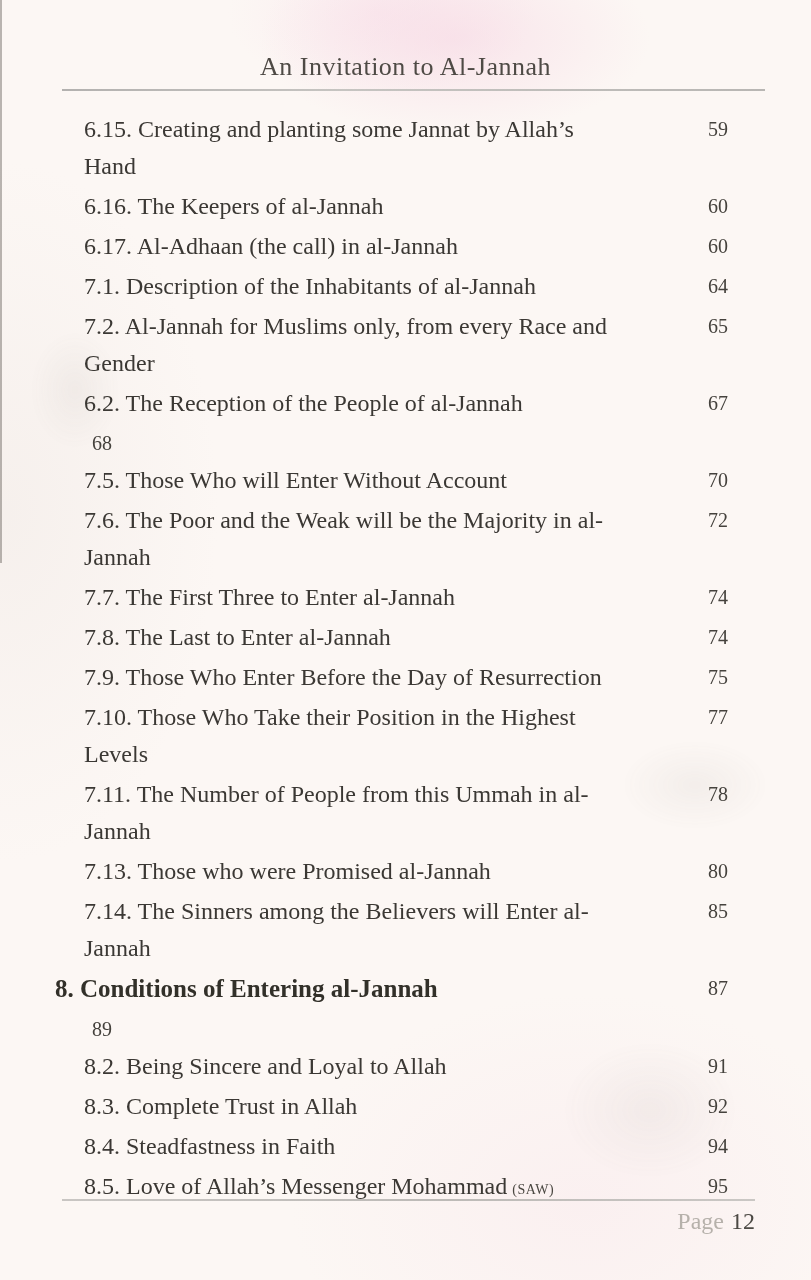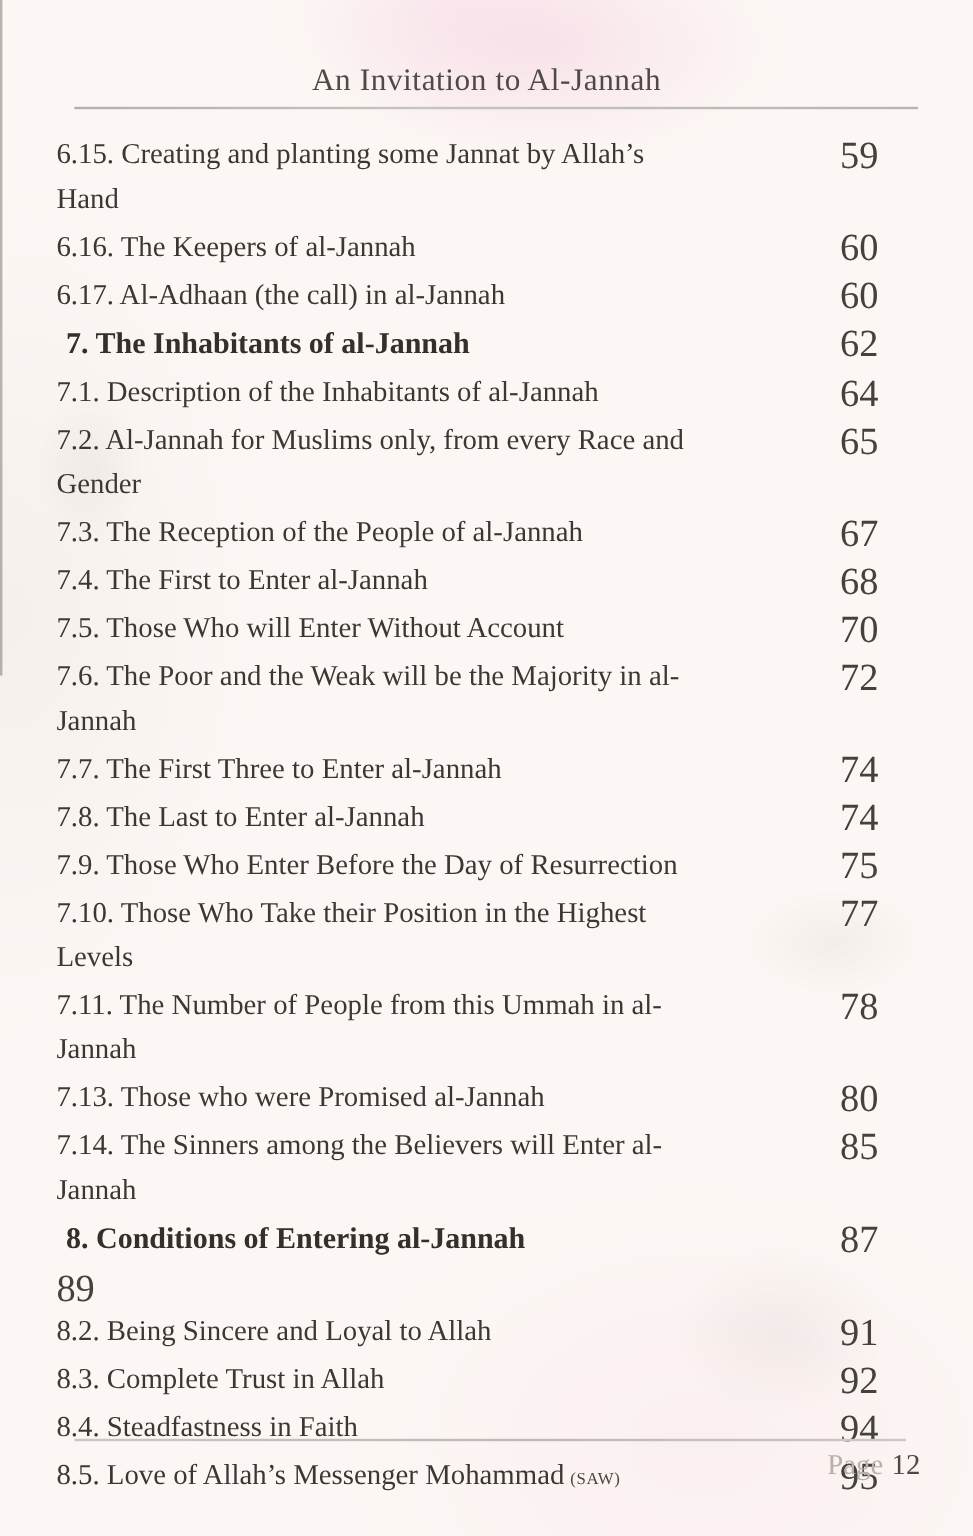--- a/index.html
+++ b/index.html
@@ -66,21 +66,21 @@
     position: absolute;
     top: 111px;
     left: 0;
     right: 0;
   }
   .toc-row {
     display: flex;
     align-items: flex-start;
     padding-right: 83px;
   }
-  .toc-row.sub     { padding-left: 47px; }
+  .toc-row.sub     { padding-left: 84px; }
   .toc-row.chapter { padding-left: 55px;  }
   .toc-label {
     flex: 1 1 auto;
     font-size: 24px;
     line-height: 37px;
     color: #3b3834;
   }
   .toc-row.chapter .toc-label {
     font-size: 25px;
     font-weight: bold;
@@ -90,38 +90,38 @@
   .toc-label .suffix {
     font-size: 14px;
     letter-spacing: 0.5px;
     margin-left: 5px;
     color: #4a4741;
   }
   .toc-page {
     flex: 0 0 auto;
     width: 28px;
     text-align: right;
-    font-size: 32px;
+    font-size: 20px;
     line-height: 37px;
     color: #45423d;
   }
   .toc-row.chapter .toc-page { font-weight: normal; }
 
   .footer-rule {
     position: absolute;
     top: 1199px;
     left: 62px;
     width: 693px;
     height: 2px;
     background: linear-gradient(to right, #c9c6c3, #bdbab7 55%, #cac7c4);
   }
   .footer-text {
     position: absolute;
     top: 1206px;
-    right: 44px;
+    right: 56px;
     font-size: 24px;
     line-height: 30px;
   }
   .footer-text .footer-label { color: #b6b1ab; margin-right: 7px; }
   .footer-text .footer-num   { color: #4c4944; }
 </style>
 </head>
 <body>
 
 <div class="page">
@@ -150,53 +150,44 @@
       <div class="toc-page">60</div>
     </div>
 
     <div class="toc-row sub">
       <div class="toc-label">
         <span class="label-text">6.17. Al-Adhaan (the call) in al-Jannah</span><span class="suffix"></span>
       </div>
       <div class="toc-page">60</div>
     </div>
 
-    <div class="toc-row chapter">
-      <div class="toc-label">
-        <span class="label-text">7. The Inhabitants of al-Jannah</span><span class="suffix"></span>
-      </div>
-      <div class="toc-page">62</div>
-    </div>
 
     <div class="toc-row sub">
       <div class="toc-label">
         <span class="label-text">7.1. Description of the Inhabitants of al-Jannah</span><span class="suffix"></span>
       </div>
       <div class="toc-page">64</div>
     </div>
 
     <div class="toc-row sub">
       <div class="toc-label">
         <span class="label-text">7.2. Al-Jannah for Muslims only, from every Race and
 Gender</span><span class="suffix"></span>
       </div>
       <div class="toc-page">65</div>
     </div>
 
     <div class="toc-row sub">
       <div class="toc-label">
-        <span class="label-text">7.3. The Reception of the People of al-Jannah</span><span class="suffix"></span>
+        <span class="label-text">6.2. The Reception of the People of al-Jannah</span><span class="suffix"></span>
       </div>
       <div class="toc-page">67</div>
     </div>
 
     <div class="toc-row sub">
-      <div class="toc-label">
-        <span class="label-text">7.4. The First to Enter al-Jannah</span><span class="suffix"></span>
-      </div>
       <div class="toc-page">68</div>
     </div>
 
     <div class="toc-row sub">
       <div class="toc-label">
         <span class="label-text">7.5. Those Who will Enter Without Account</span><span class="suffix"></span>
       </div>
       <div class="toc-page">70</div>
     </div>
 

